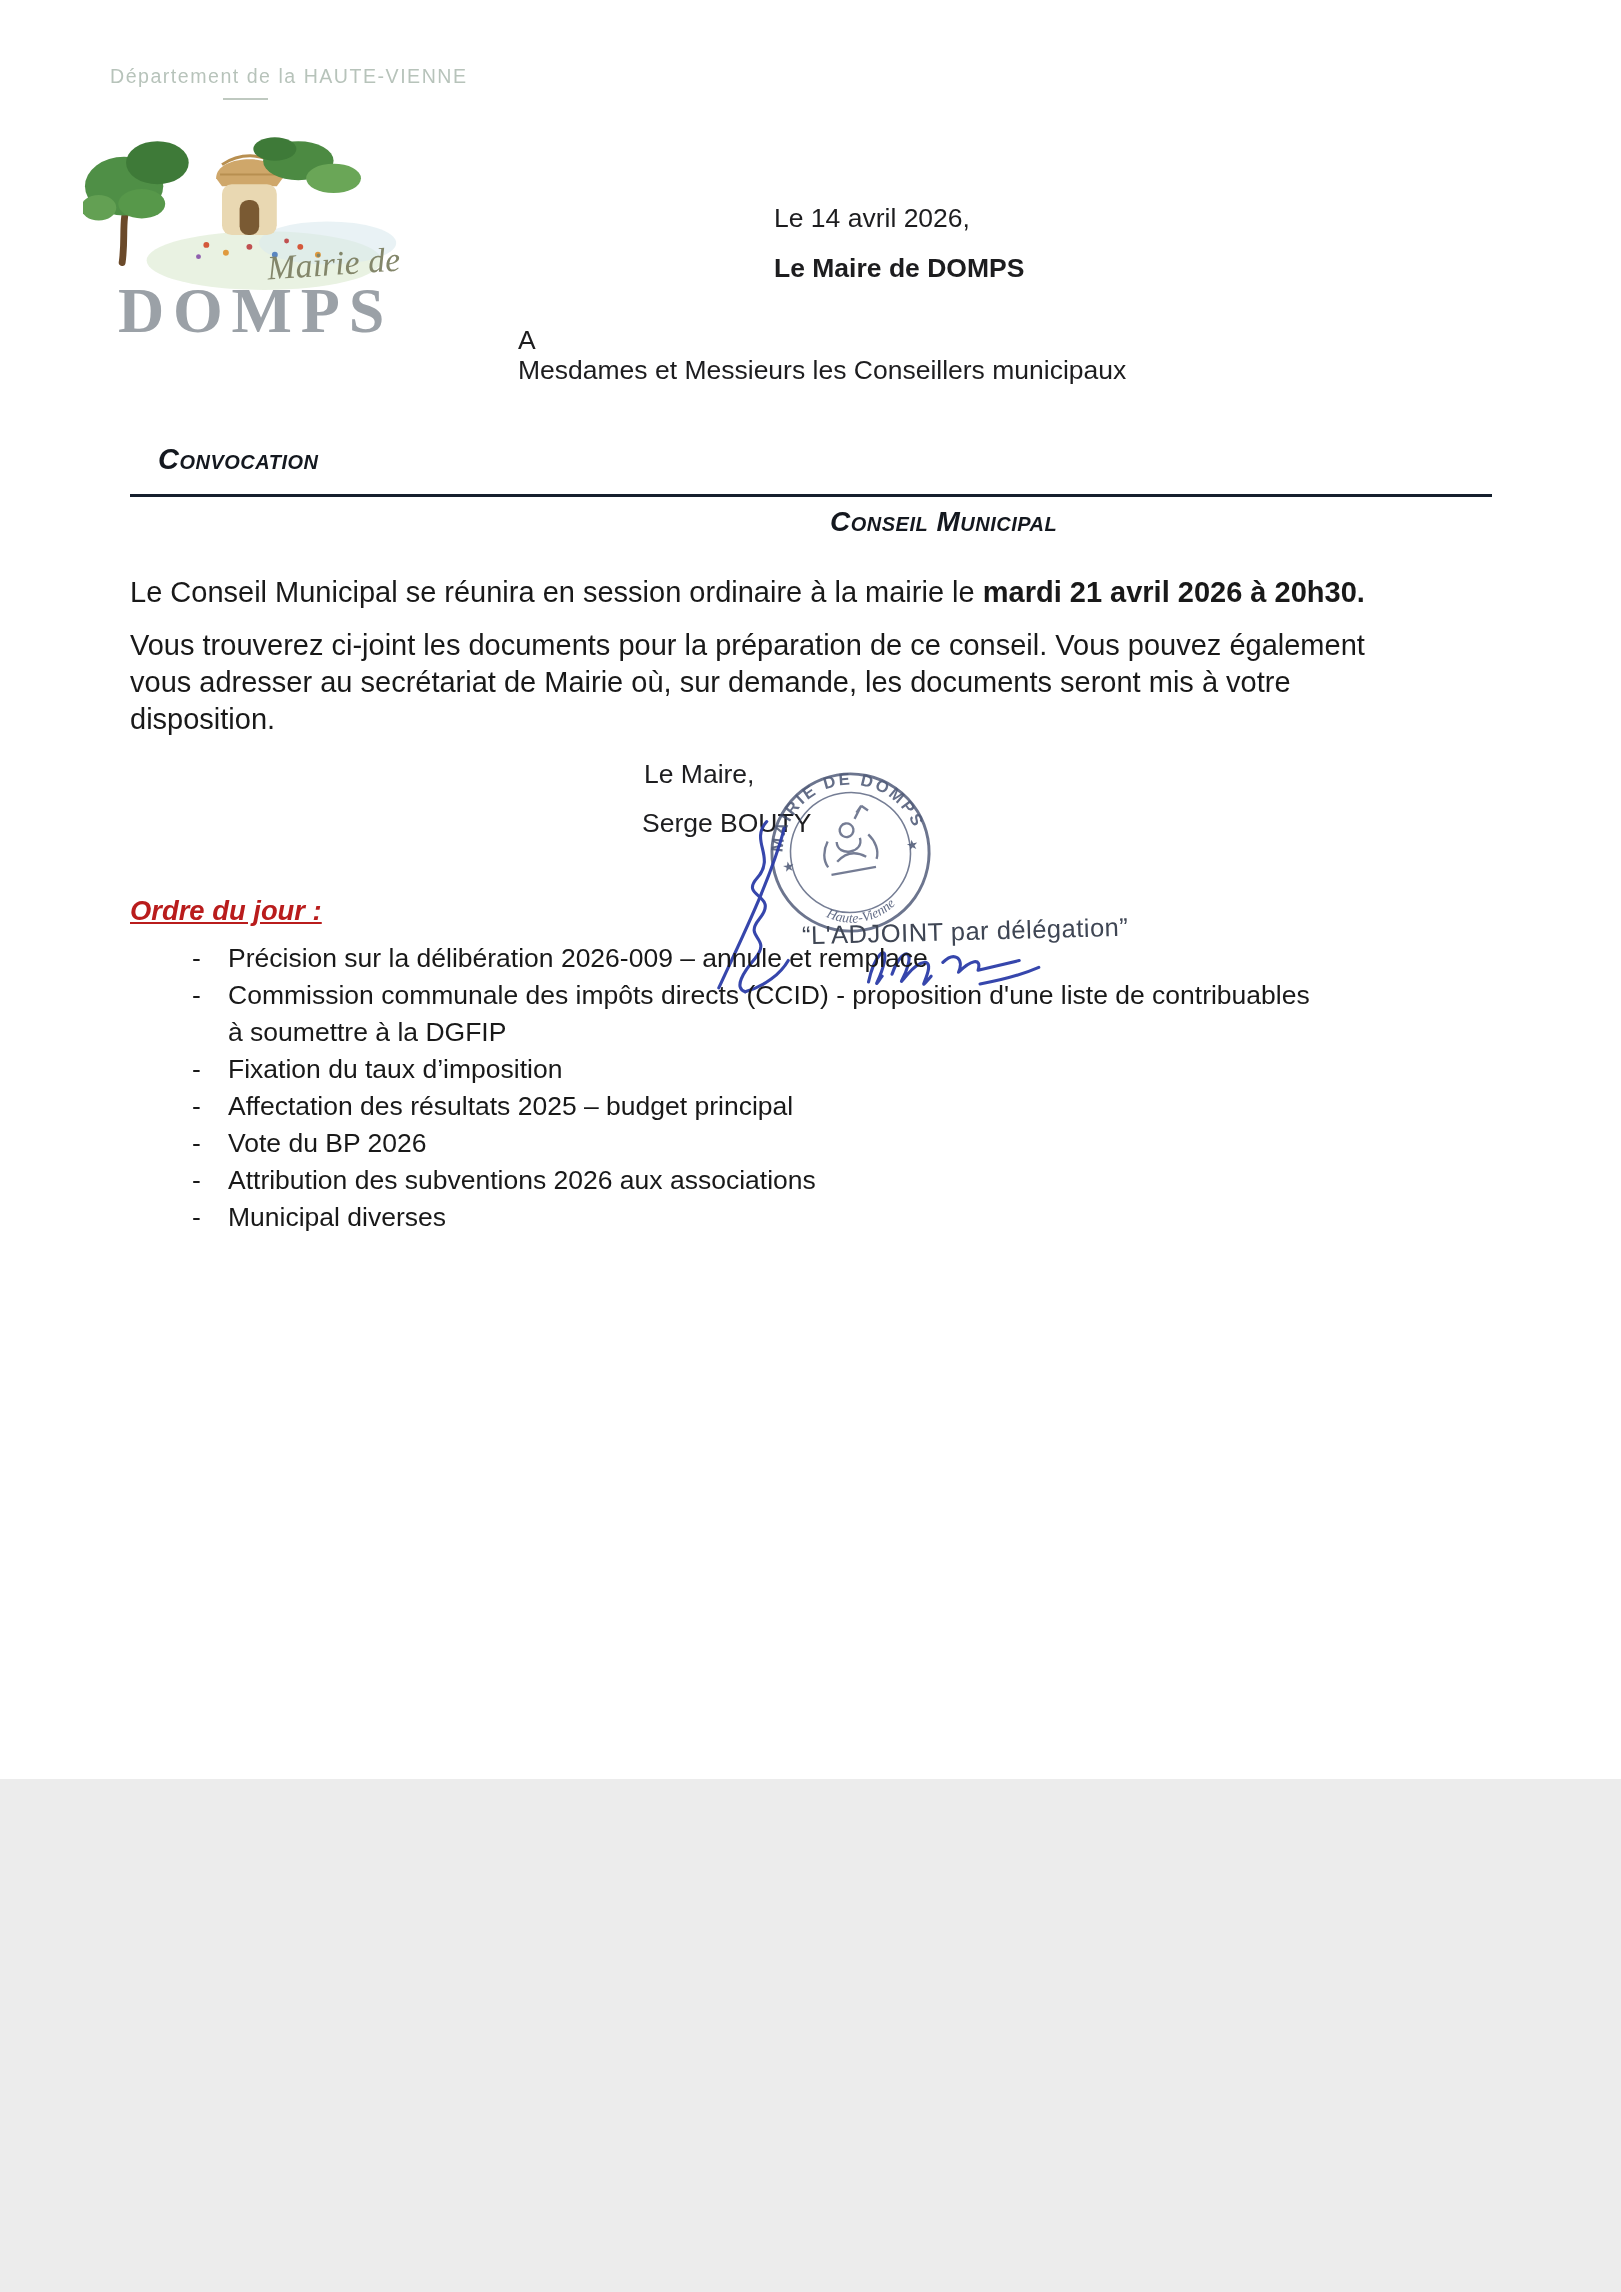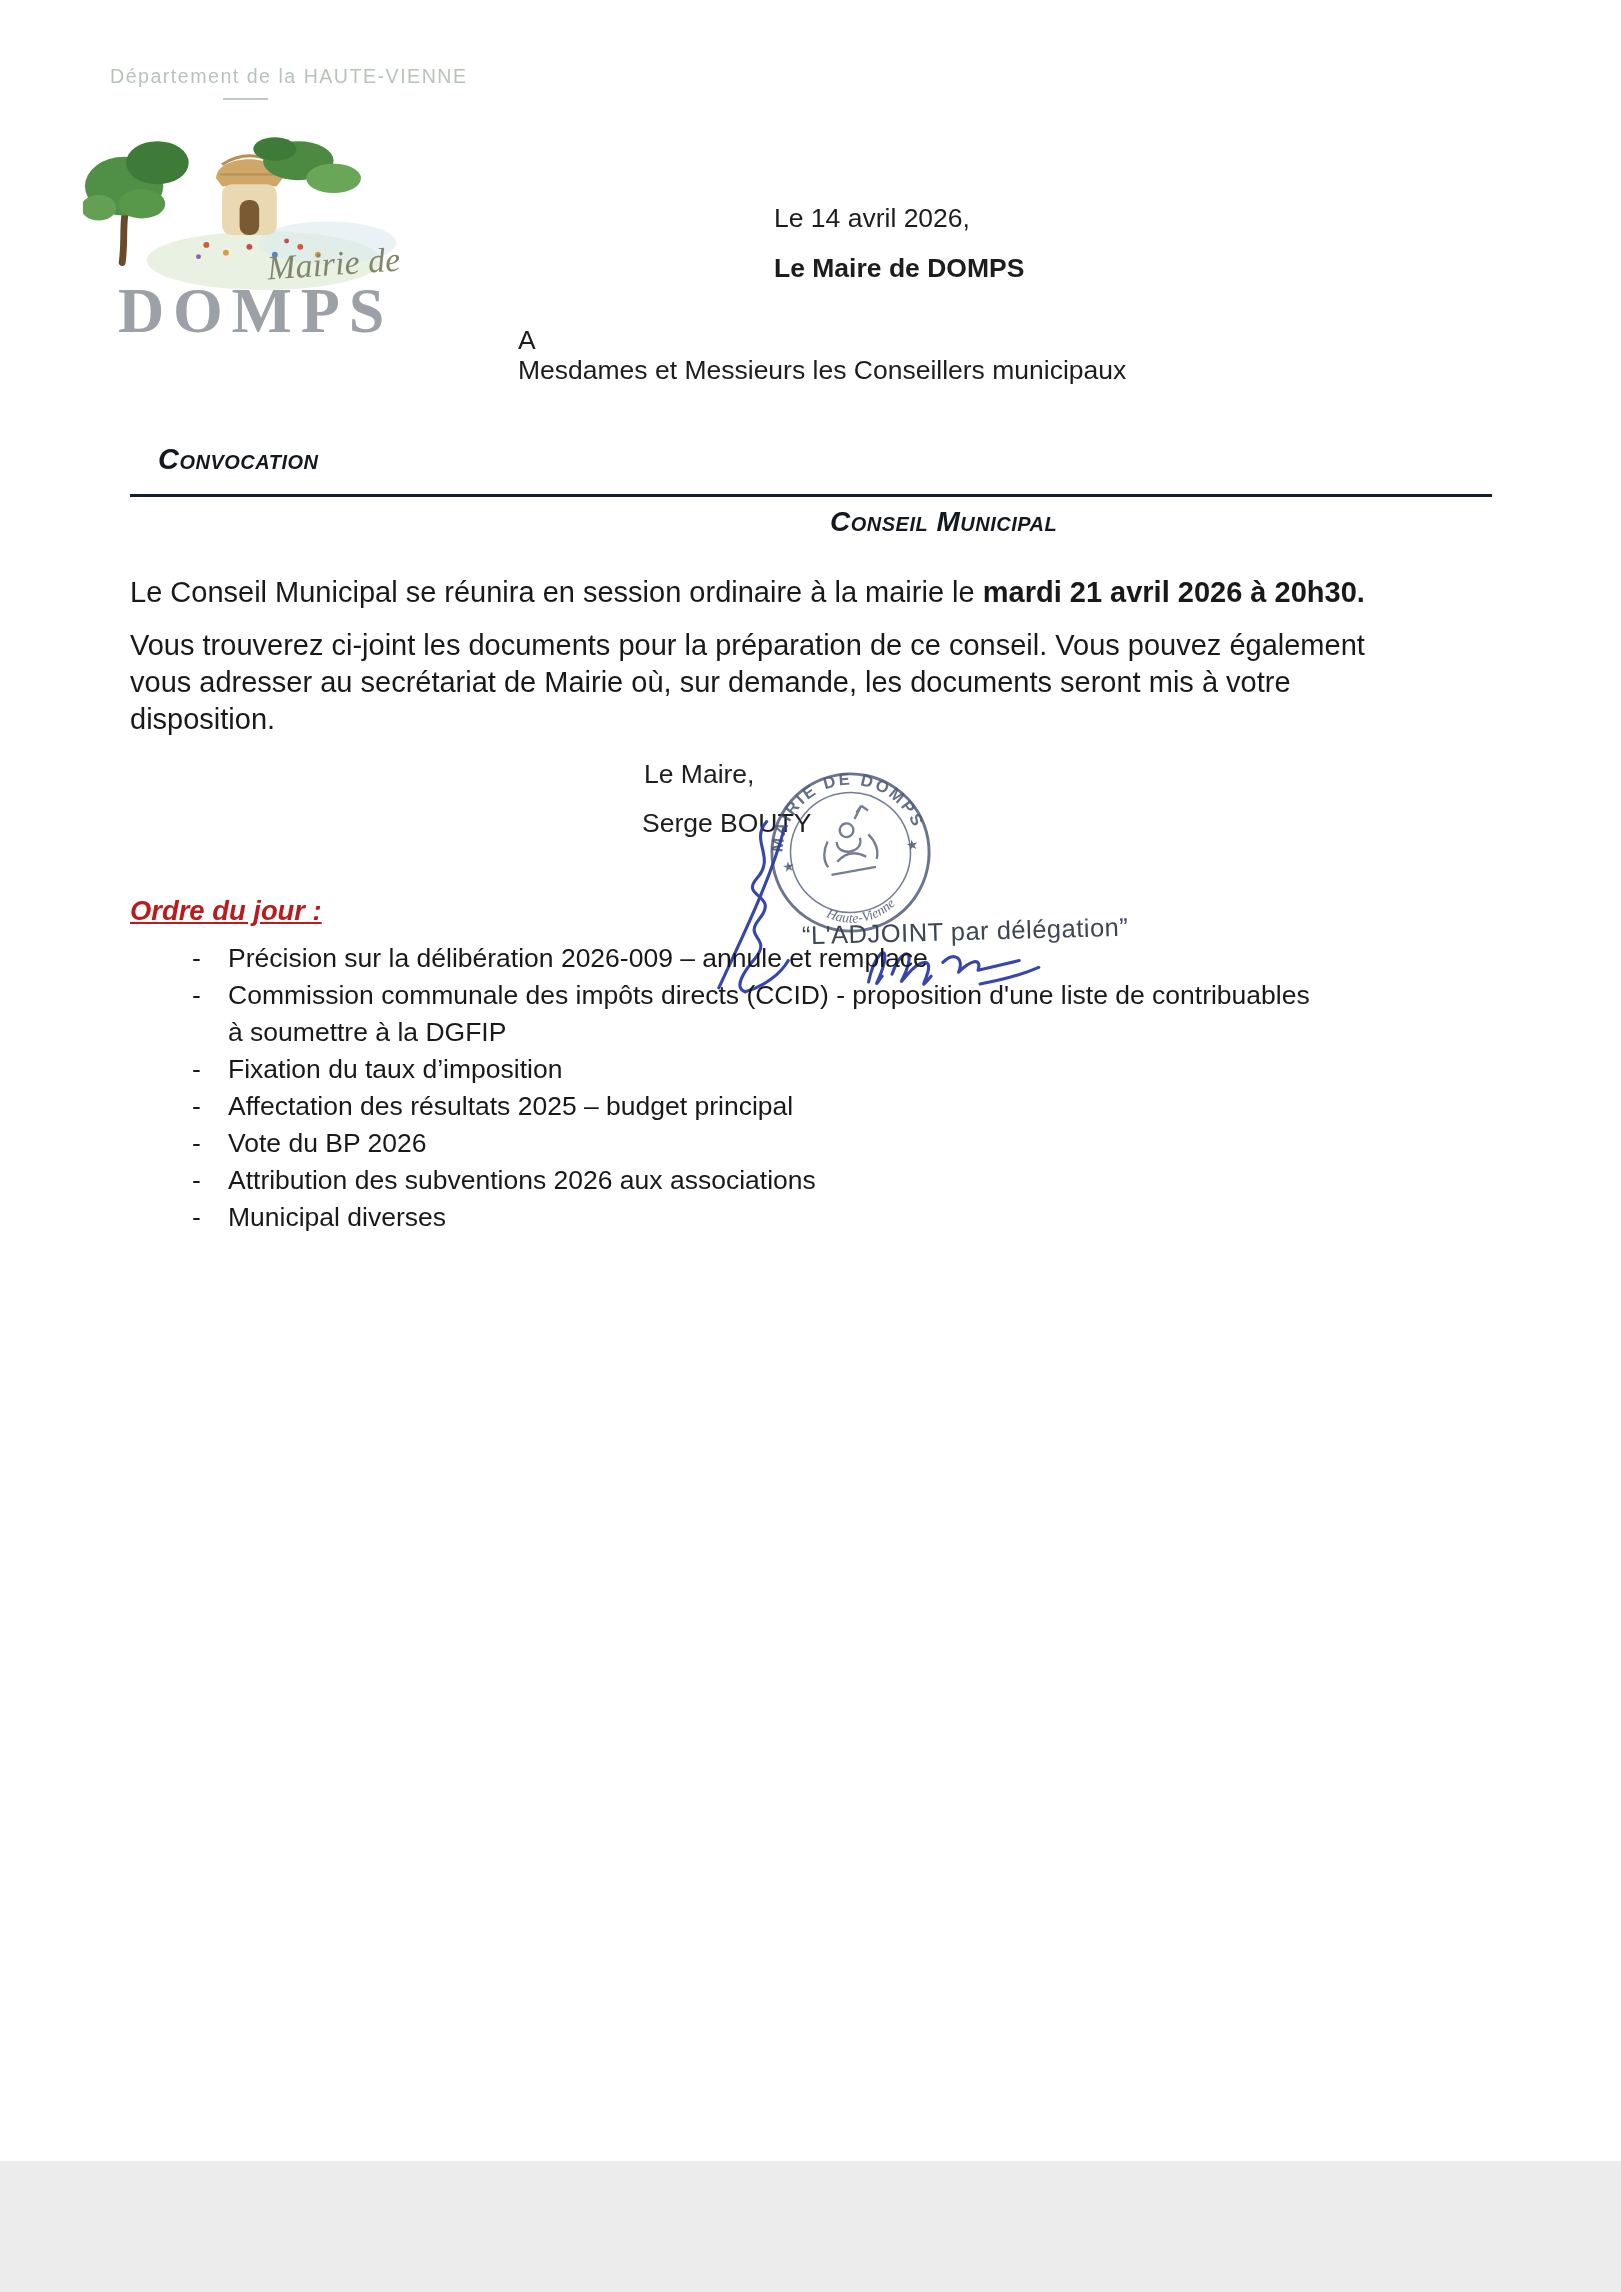--- a/index.html
+++ b/index.html
@@ -1,19 +1,19 @@
 <!DOCTYPE html>
 <html><head>
 <meta charset="utf-8">
 <style>
   * { margin:0; padding:0; box-sizing:border-box; }
   html,body { background:#ececec; }
   body { font-family:"Liberation Sans", sans-serif; color:#1d1d1f; }
   .page {
-    position:relative; width:1621px; height:2161px;
+    position:relative; width:1621px; height:1779px;
     background:#ffffff; margin:0 auto; overflow:hidden;
   }
   .abs { position:absolute; }
   .txt { font-size:26.5px; line-height:39px; color:#1d1d1f; }
   .bold { font-weight:700; }
   .dept {
     font-size:19.6px; letter-spacing:1.5px; color:#abb9af; opacity:.85;
   }
   .dept-underline { width:45px; height:2px; background:#bfc9c0; }
   .script-mairie {

